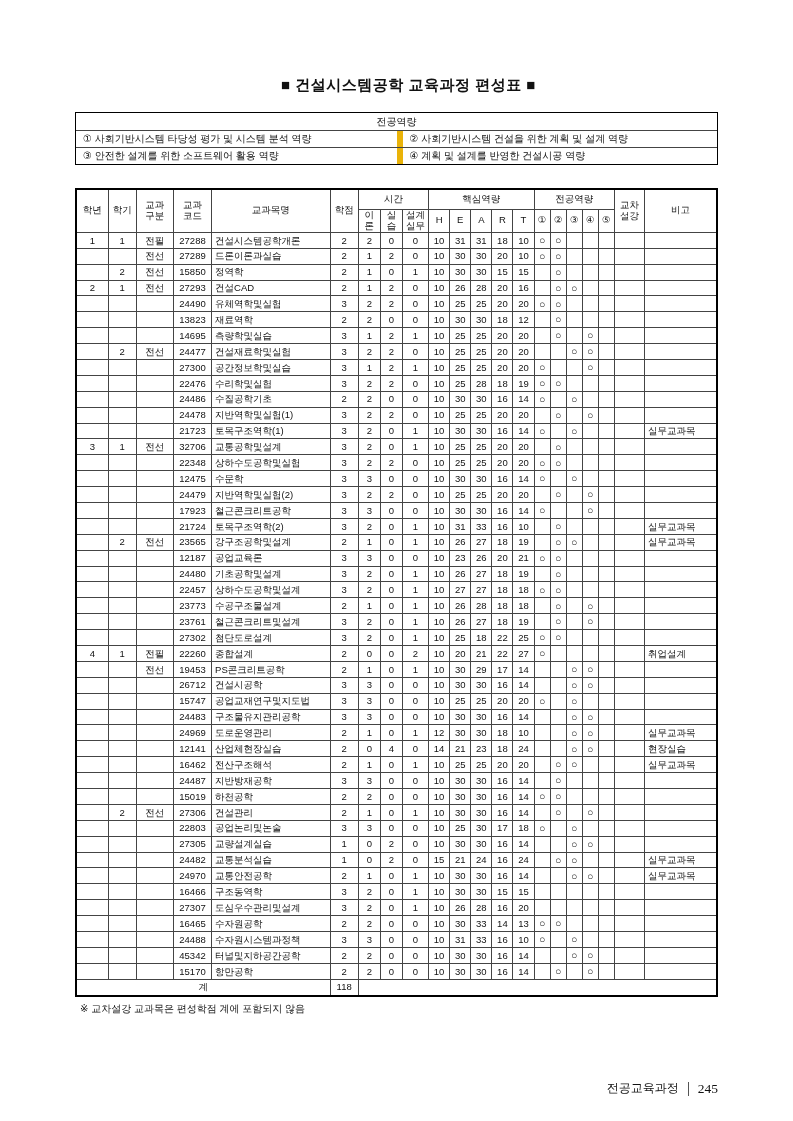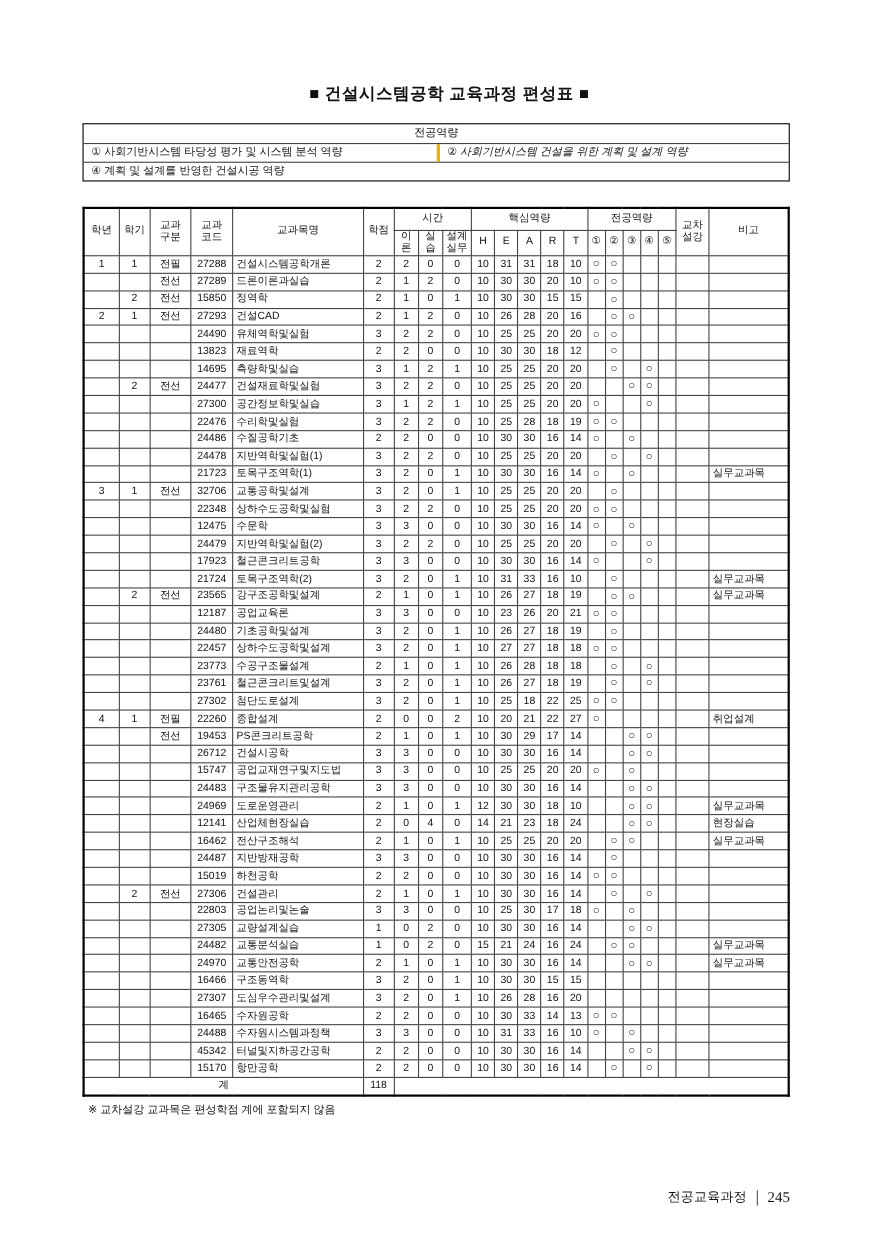--- a/index.html
+++ b/index.html
@@ -17,21 +17,21 @@
     position:absolute; left:75px; top:112px; width:643px;
     border:1.5px solid #000; box-sizing:border-box; font-size:10px;
   }
   .comp-header {
     text-align:center; height:17px; line-height:17px;
     border-bottom:1px solid #444;
   }
   .comp-row { display:flex; height:16px; line-height:16px; }
   .comp-row + .comp-row { border-top:1px solid #444; }
   .comp-cell { width:50%; box-sizing:border-box; padding-left:7px; white-space:nowrap; overflow:hidden; }
-  .comp-cell + .comp-cell { border-left:3px solid #eab308;font-style:italic; }
+  .comp-cell + .comp-cell { border-left:6px solid #eab308; }
   
   table.curriculum {
     position:absolute; left:75px; top:188px; width:643px;
     border-collapse:collapse; table-layout:fixed;
     border:2px solid #000; font-size:9.5px; line-height:1;
   }
   .curriculum th, .curriculum td {
     border:1px solid #444; padding:0; text-align:center; vertical-align:middle;
     overflow:hidden; white-space:nowrap;
   }
@@ -60,20 +60,21 @@
 
   <div class="doc-title">■ 건설시스템공학 교육과정 편성표 ■</div>
 
   <div class="comp-box">
     <div class="comp-header">전공역량</div>
     <div class="comp-row">
       <div class="comp-cell">① 사회기반시스템 타당성 평가 및 시스템 분석 역량</div>
       <div class="comp-cell">② 사회기반시스템 건설을 위한 계획 및 설계 역량</div>
     </div>
     <div class="comp-row">
+      <div class="comp-cell">③ 안전한 설계를 위한 소프트웨어 활용 역량</div>
       <div class="comp-cell">④ 계획 및 설계를 반영한 건설시공 역량</div>
     </div>
   </div>
 
   <table class="curriculum">
     <colgroup>
       <col style="width:32px">
         <col style="width:28px">
         <col style="width:37px">
         <col style="width:38px">

